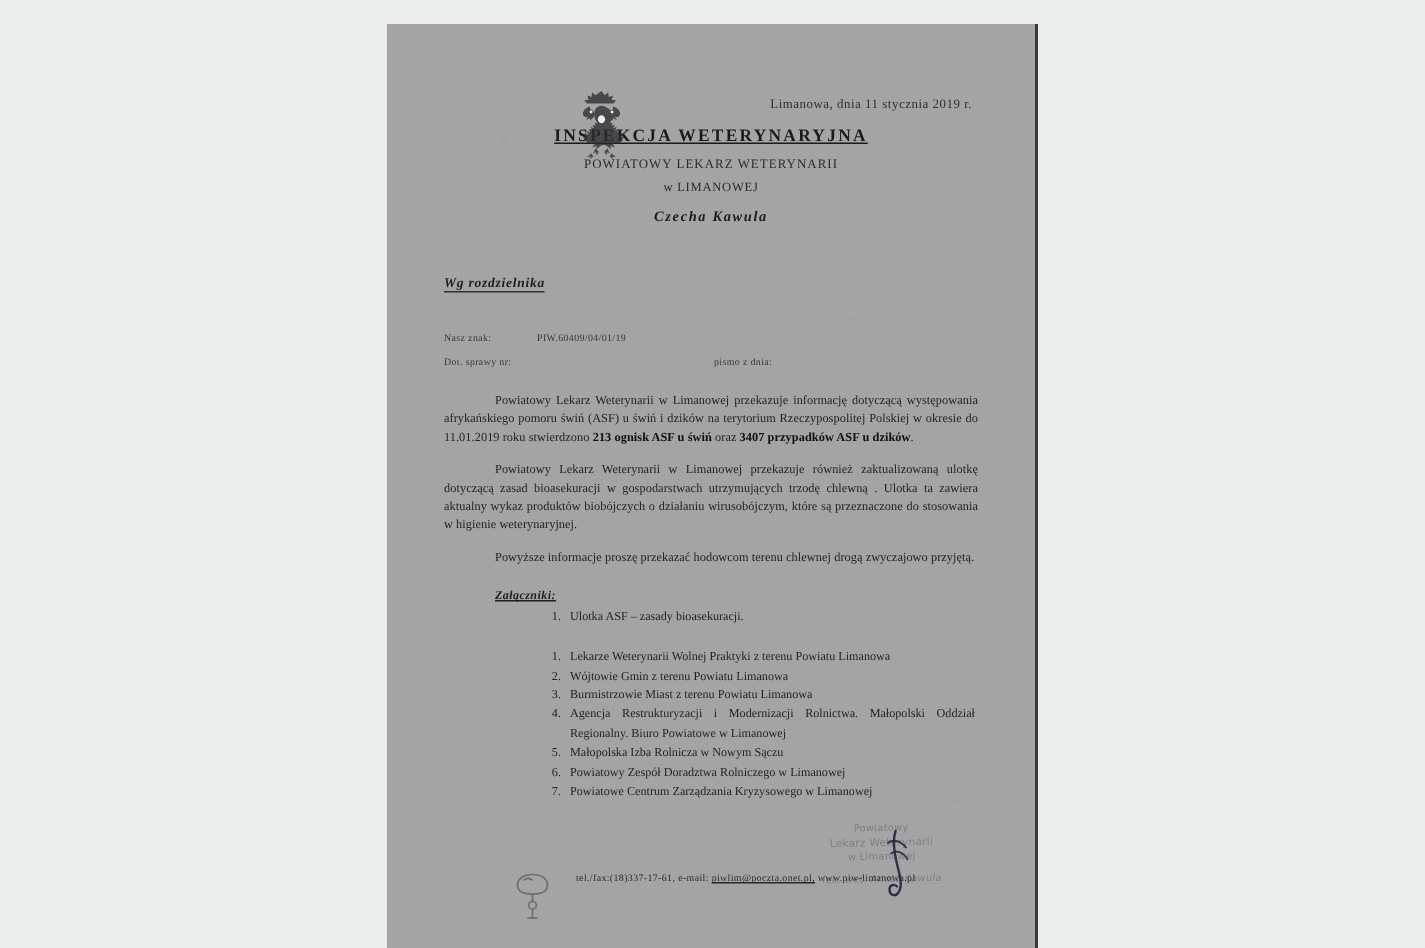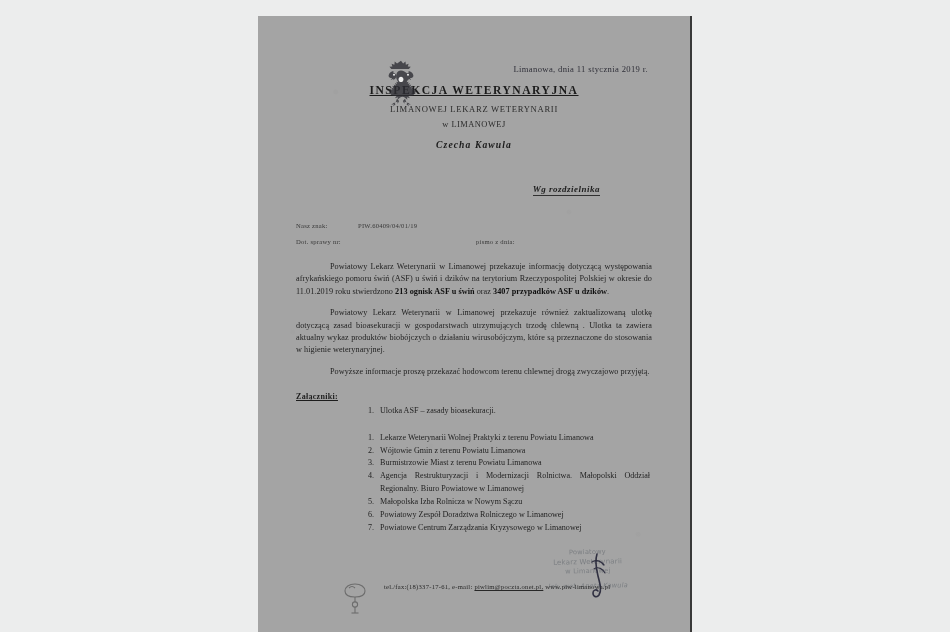--- a/index.html
+++ b/index.html
@@ -95,21 +95,21 @@
     font-size: 9.6px;
     font-weight: bold;
     font-style: italic;
     letter-spacing: 1.1px;
     margin-top: 10px;
     color: #1d1d1d;
   }
 
   
   .addressee {
-    text-align: right;
+    text-align: left;
     margin-top: 28px;
     padding-right: 52px;
   }
   .addressee span {
     font-size: 9px;
     font-weight: bold;
     font-style: italic;
     letter-spacing: 0.5px;
     border-bottom: 1px solid #333;
     padding-bottom: 1px;
@@ -134,23 +134,25 @@
     color: #252525;
     letter-spacing: 0.05px;
   }
   .para b { font-weight: bold; color: #111; }
 
   
   .section { margin-top: 14px; }
   .section-title {
     font-size: 8px;
     font-weight: bold;
+    font-style: italic;
     text-decoration: underline;
     color: #1f1f1f;
     letter-spacing: 0.3px;
+    margin-left: 34px;
   }
   ol.section-list {
     margin-top: 4px;
     padding-left: 36px;
     font-size: 8.1px;
     line-height: 12.4px;
     color: #252525;
   }
   ol.section-list li { padding-left: 4px; margin-bottom: 0.5px; margin-left: 44px; }
   ol.section-list li.justify { text-align: justify; padding-right: 2px; }
@@ -249,21 +251,21 @@
             <circle cx="37.8" cy="18.6" r="1.1"></circle>
             <path d="M30 21c-1.5 0-2.7 1.3-2.7 2.9s1.2 3 2.7 3 2.7-1.4 2.7-3S31.5 21 30 21z"></path>
           </g>
         </svg>
       </div>
       <div class="date-line">Limanowa, dnia 11 stycznia 2019  r.</div>
     </div>
 
     <div class="letterhead">
       <div class="lh-1">INSPEKCJA WETERYNARYJNA</div>
-      <div class="lh-2">LIMANOWEJ LEKARZ WETERYNARII</div>
+      <div class="lh-2">POWIATOWY LEKARZ WETERYNARII</div>
       <div class="lh-3">w LIMANOWEJ</div>
       <div class="lh-4">Czecha Kawula</div>
     </div>
 
     <div class="addressee">
       <span>Wg rozdzielnika</span>
     </div>
 
     <div class="refs">
       <div class="ref-row">

